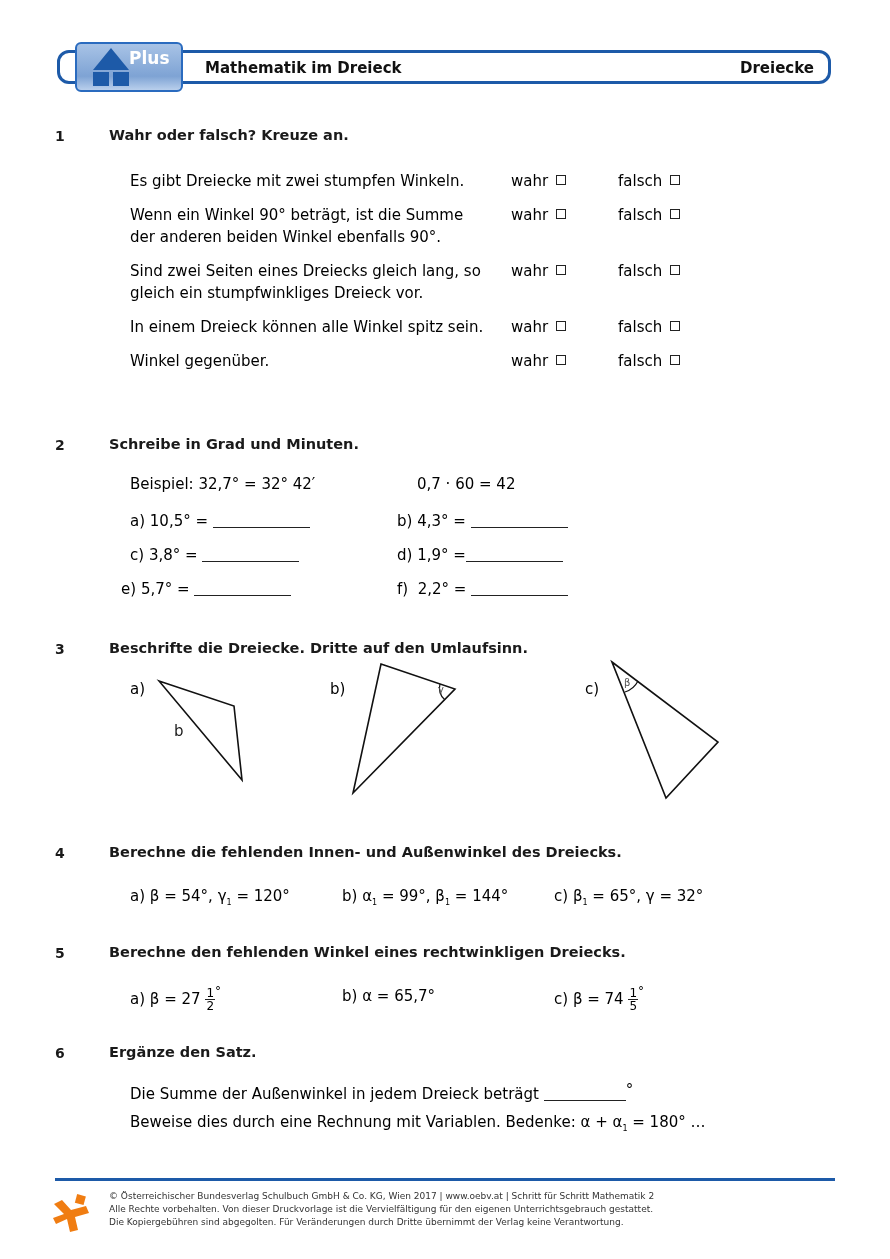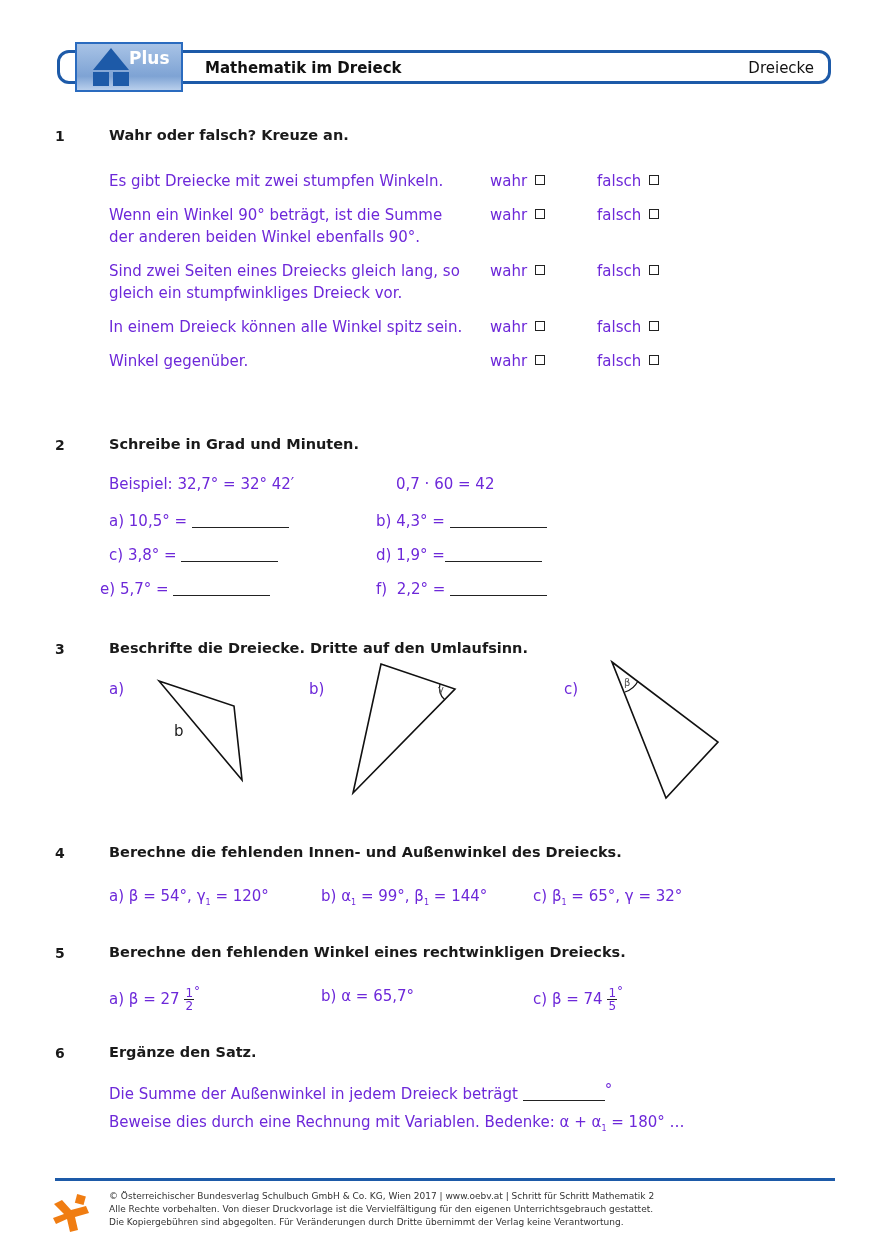--- a/index.html
+++ b/index.html
@@ -8,36 +8,36 @@
     font-family: "DejaVu Sans", sans-serif; color: #1a1a1a; overflow: hidden;
   }
   .abs { position: absolute; }
   
   .header-bar {
     position: absolute; left: 57px; top: 50px; width: 774px; height: 34px;
     border: 3px solid #1d5aa8; border-radius: 12px; box-sizing: border-box;
   }
   .plus-badge {
     position: absolute; left: 75px; top: 42px; width: 108px; height: 50px;
-    border: 2px solid #2a6bbf; border-radius: 0; box-sizing: border-box;
+    border: 2px solid #2a6bbf; border-radius: 6px; box-sizing: border-box;
     background: linear-gradient(#a8c3e6, #7ea3d4 70%, #b9cfec);
   }
   .plus-text {
     position: absolute; left: 52px; top: 4px; color: #ffffff; font-weight: bold;
     font-size: 17px; font-family: "DejaVu Sans", sans-serif;
   }
   .header-title {
     position: absolute; left: 205px; top: 59px; font-size: 15px; font-weight: bold; color: #111;
   }
   .header-topic {
-    position: absolute; right: 76px; top: 59px; font-size: 15px; font-weight: normal; color: #111;
+    position: absolute; right: 76px; top: 59px; font-size: 15px; font-weight: bold; color: #111;
   }
   .task-num { position: absolute; left: 55px; font-size: 14px; font-weight: bold; }
   .task-title { position: absolute; left: 109px; font-size: 14.5px; font-weight: bold; }
-  .body-text { position: absolute; font-size: 15px; line-height: 22px; color: #6d28d9; }
+  .body-text { position: absolute; font-size: 15px; line-height: 22px; color: #000000; margin-left: 21px; }
   .cb {
     display: inline-block; width: 10px; height: 10px; border: 1.6px solid #222;
     vertical-align: 1px; margin-left: 8px; box-sizing: border-box;
   }
   .blank { display: inline-block; border-bottom: 1px solid #222; height: 14px; vertical-align: -2px; }
   sub { font-size: 8px; }
   .frac { display: inline-block; vertical-align: middle; text-align: center; font-size: 12px; line-height: 12px; }
   .frac span { display: block; }
   .frac .num { border-bottom: 1px solid #222; padding: 0 1px; }
   .footer-line { position: absolute; left: 55px; top: 1178px; width: 780px; height: 3px; background: #1d5aa8; }

